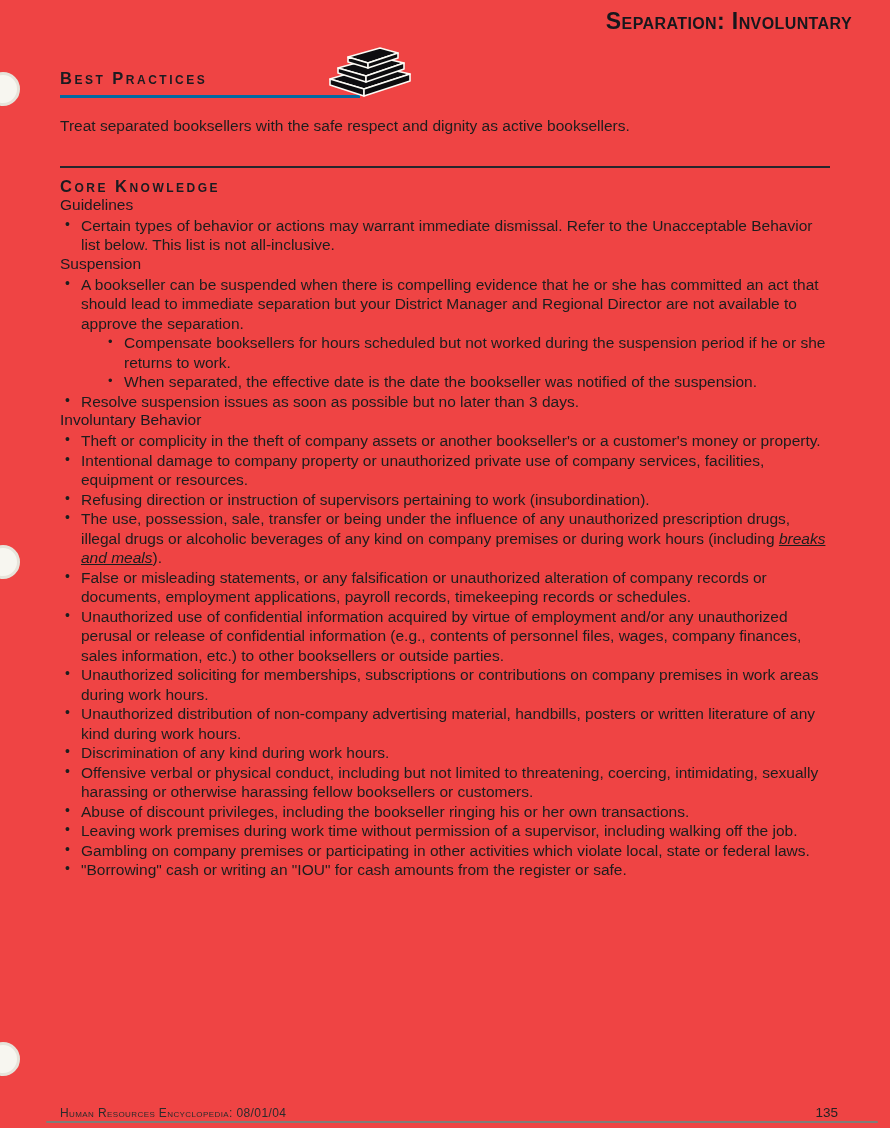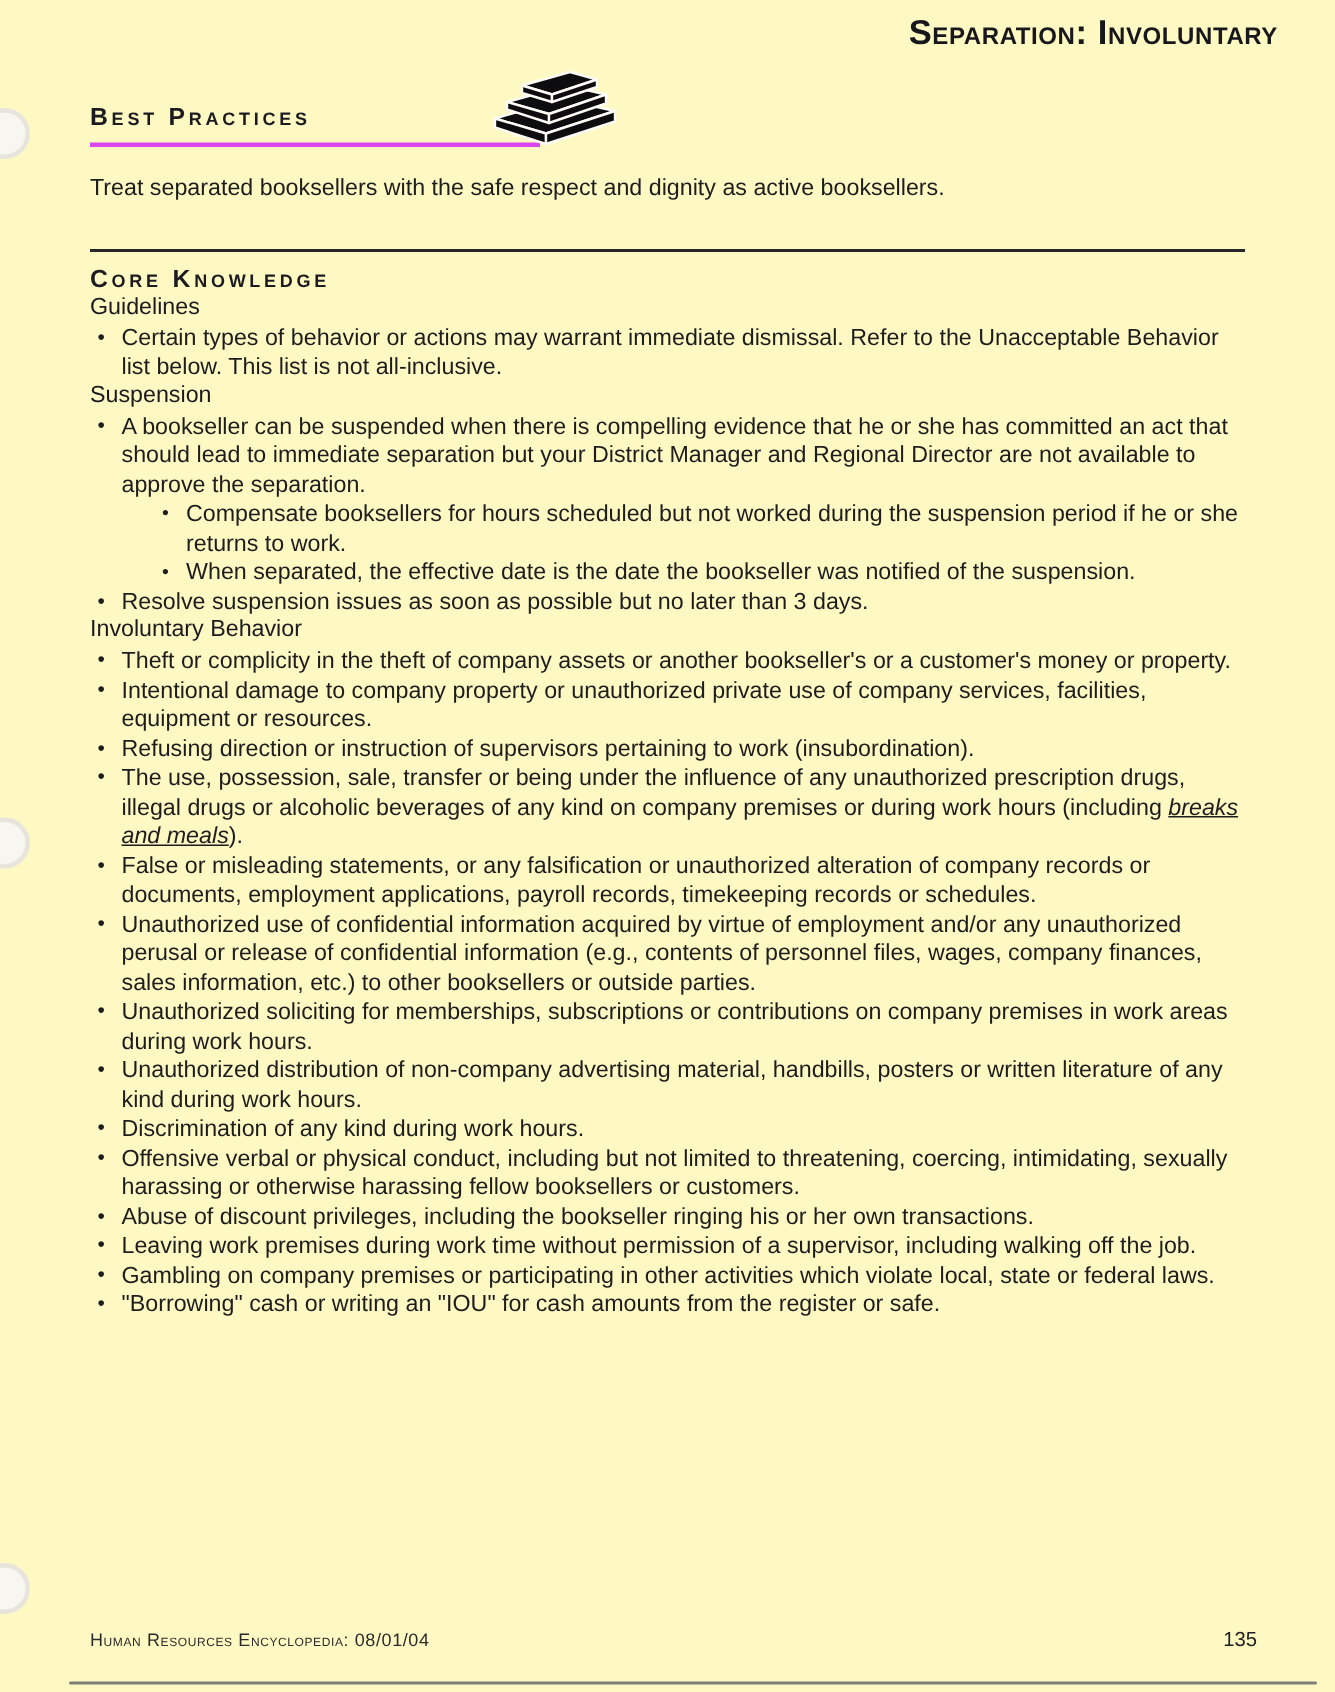--- a/index.html
+++ b/index.html
@@ -4,21 +4,21 @@
 <style>
   html,body { margin:0; padding:0; }
   body {
     width:890px; height:1128px;
     background:#eeede7;
     font-family:"Liberation Sans", sans-serif;
   }
   .page {
     position:relative;
     width:890px; height:1128px;
-    background:#fef9c3;
+    background:#ef4444;
     color:#1d1d1d;
     overflow:hidden;
   }
   .punch {
     position:absolute; left:-14px;
     width:28px; height:28px;
     border-radius:50%;
     border:3px solid #e6e4db;
     background:#f7f6f0;
   }
@@ -34,21 +34,21 @@
     font-variant:small-caps;
     letter-spacing:0.4px;
     color:#17171c;
   }
 
   .content { margin:0 60px 0 60px; }
 
   .bp-block {
     margin-top:34px;
     width:300px;
-    border-bottom:3px solid #d946ef;
+    border-bottom:3px solid #0369a1;
     padding-bottom:7px;
     position:relative;
   }
   .bp-title {
     font-size:16.5px;
     font-weight:700;
     font-variant:small-caps;
     letter-spacing:2.5px;
     color:#1b1b20;
   }
@@ -115,21 +115,21 @@
     left:5px; top:-1px;
     font-size:13px;
   }
   .em-underline {
     font-style:italic;
     text-decoration:underline;
   }
 
   .footer {
     position:absolute;
-    left:60px; right:52px; bottom:28px;
+    left:60px; right:52px; bottom:8px;
     display:flex;
     justify-content:space-between;
     align-items:baseline;
   }
   .footer-left {
     font-size:12px;
     font-variant:small-caps;
     letter-spacing:0.4px;
     color:#2b2b2b;
   }

